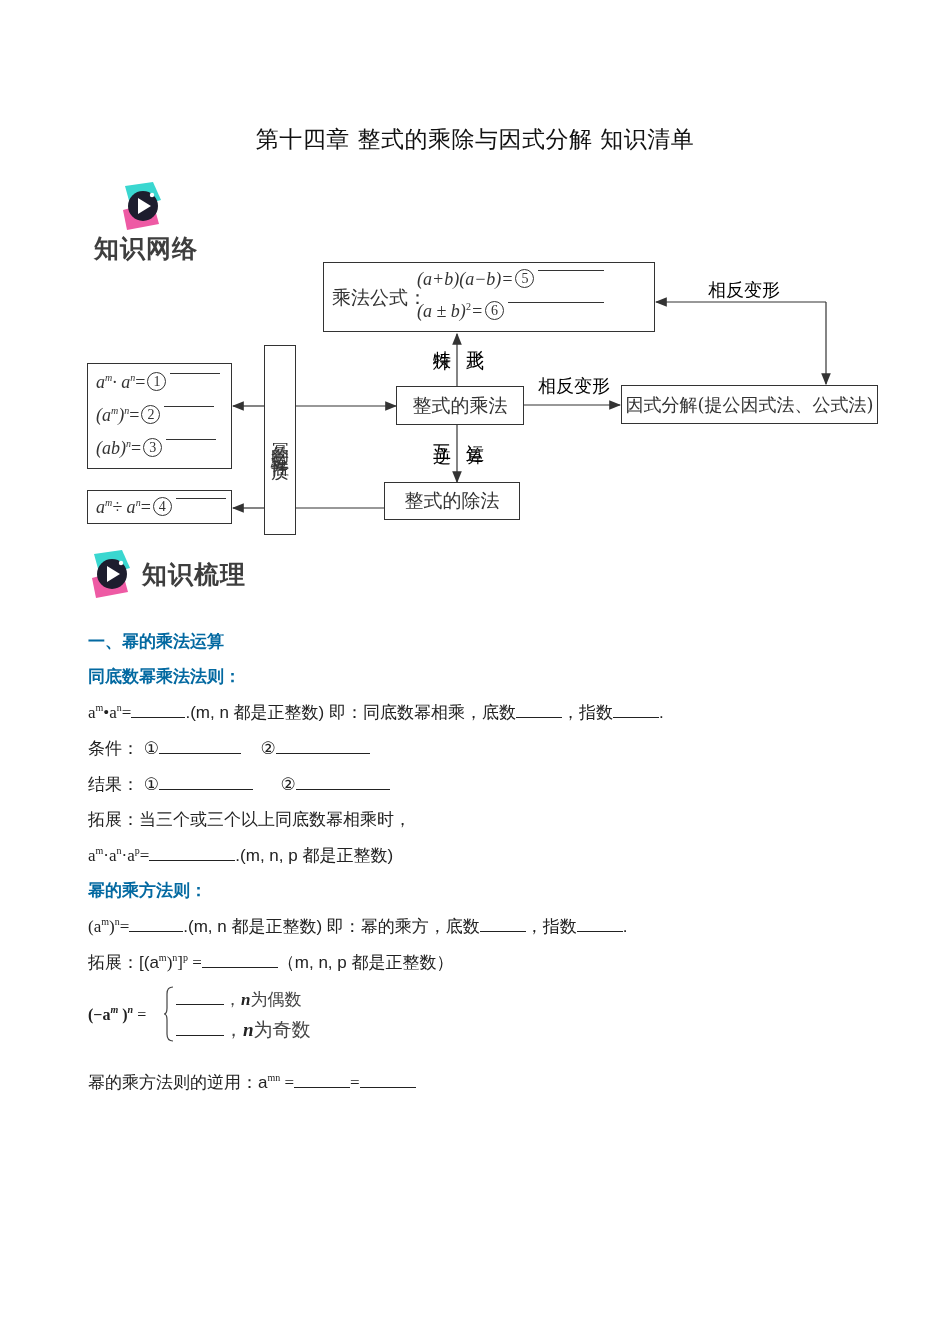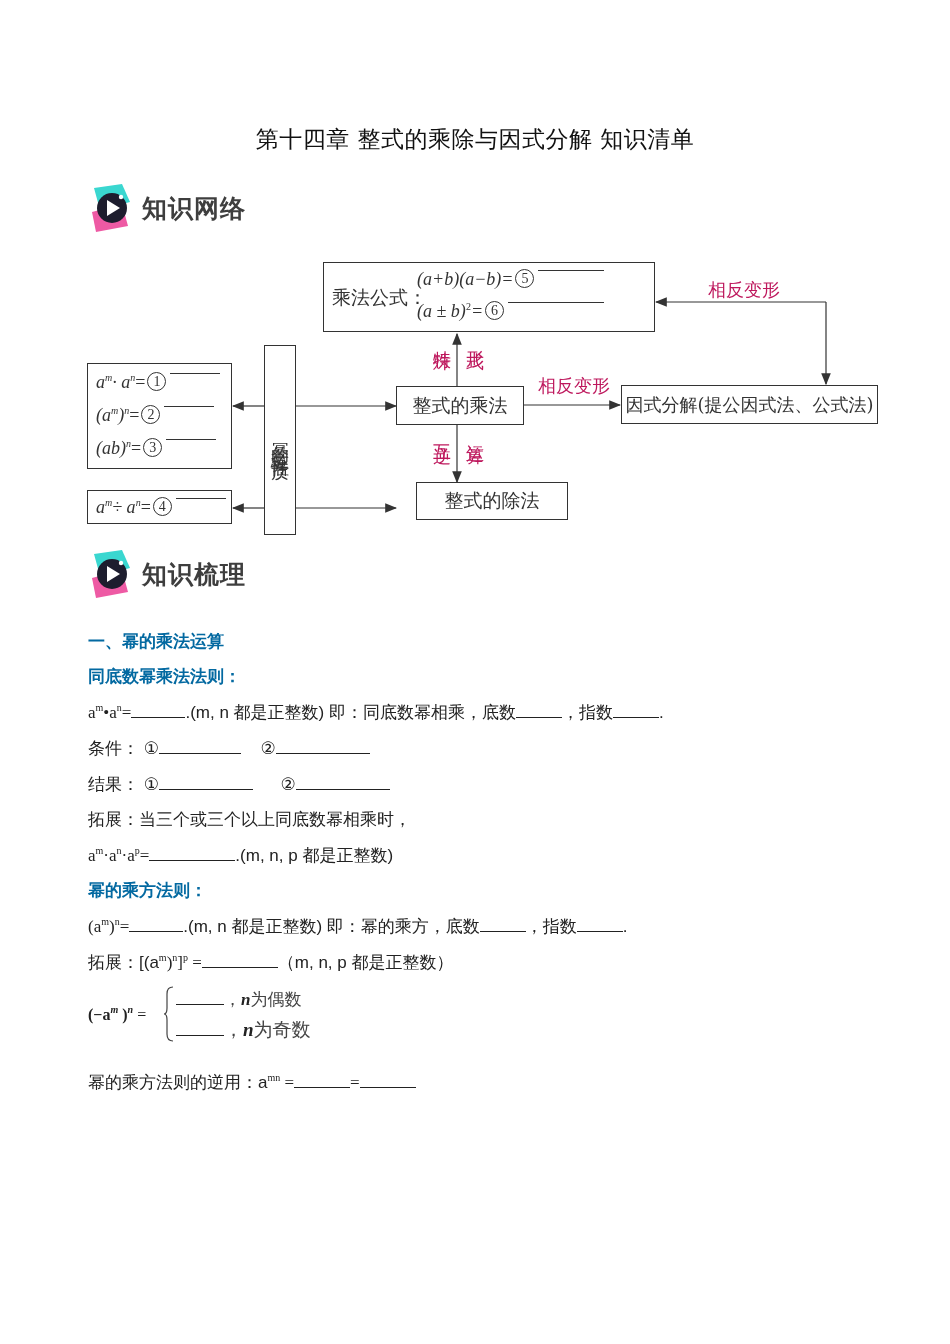--- a/index.html
+++ b/index.html
@@ -11,34 +11,34 @@
   .banner .logo { width: 48px; height: 52px; position: relative; }
   .banner .label { font-size: 25px; font-weight: bold; color: #3e3e3e; margin-left: 6px; letter-spacing: 1px; }
   .diag { font-family: "DejaVu Serif", "Liberation Serif", serif; color: #333; }
   .box { position: absolute; border: 1.2px solid #333; background: #fff; box-sizing: border-box; }
   .box .center { width: 100%; height: 100%; display: flex; align-items: center; justify-content: center; font-size: 19px; }
   .math { font-family: "Liberation Serif", "DejaVu Serif", serif; font-style: italic; font-size: 18px; }
   .mrow { position: absolute; display: flex; align-items: flex-start; white-space: nowrap; }
   .blank { display: inline-block; border-bottom: 1.2px solid #333; height: 1px; margin-left: 4px; }
   .circ { display: inline-block; width: 17px; height: 17px; border: 1px solid #333; border-radius: 50%; font-style: normal; font-size: 14px; line-height: 17px; text-align: center; margin-left: 2px; }
   .vert { writing-mode: vertical-rl; letter-spacing: 2px; font-size: 18px; }
-  .lbl { position: absolute; font-size: 18px; color: #be185d; }
+  .lbl { position: absolute; font-size: 18px; color: #000000; }
   .body-text { font-family: "Liberation Sans", "DejaVu Sans", sans-serif; font-size: 17px; color: #222; }
   .line { position: absolute; left: 88px; white-space: nowrap; }
   .bold { font-weight: bold; color: #0369a1; }
   .u { display: inline-block; border-bottom: 1px solid #222; height: 14px; vertical-align: baseline; }
   sup { font-size: 10px; vertical-align: 7px; }
   .serif { font-family: "Liberation Serif", "DejaVu Serif", serif; }
 </style>
 </head>
 <body>
 
 <div class="abs title">第十四章 整式的乘除与因式分解 知识清单</div>
 
-<div class="abs banner" style="left:88px; top:180px;">
+<div class="abs banner" style="left:88px; top:180px;flex-direction:column;">
   <div class="logo">
     <svg width="48" height="52" viewBox="0 0 48 52">
       <path d="M6 6 L34 2 L42 20 L12 28 Z" fill="#3ad7d0"></path>
       <path d="M4 30 L34 22 L40 44 L8 50 Z" fill="#ee5aa4"></path>
       <circle cx="24" cy="26" r="15" fill="#1d1d2e"></circle>
       <path d="M19 18 L32 26 L19 34 Z" fill="#ffffff"></path>
       <circle cx="33" cy="15" r="2.2" fill="#ffffff"></circle>
     </svg>
   </div>
   <span class="label">知识网络</span>
@@ -95,21 +95,21 @@
 
   <span class="lbl" style="left:538px; top:374px;">相反变形</span>
 
   <div class="box" style="left:621px; top:385px; width:257px; height:39px;">
     <div class="center" style="font-size:18px;">因式分解(提公因式法、公式法)</div>
   </div>
 
   <span class="lbl vert" style="left:430px; top:430px;">互逆</span>
   <span class="lbl vert" style="left:463px; top:430px;">运算</span>
 
-  <div class="box" style="left:416px; top:482px; width:152px; height:38px;">
+  <div class="box" style="left:384px; top:482px; width:136px; height:38px;">
     <div class="center">整式的除法</div>
   </div>
 
   <div class="box" style="left:264px; top:345px; width:32px; height:190px;">
     <div class="center vert" style="letter-spacing:4px; font-size:18px;">幂的运算性质</div>
   </div>
 
   <div class="box" style="left:87px; top:363px; width:145px; height:106px;">
     <div class="mrow math" style="left:8px; top:8px;">
       <span>a</span>

